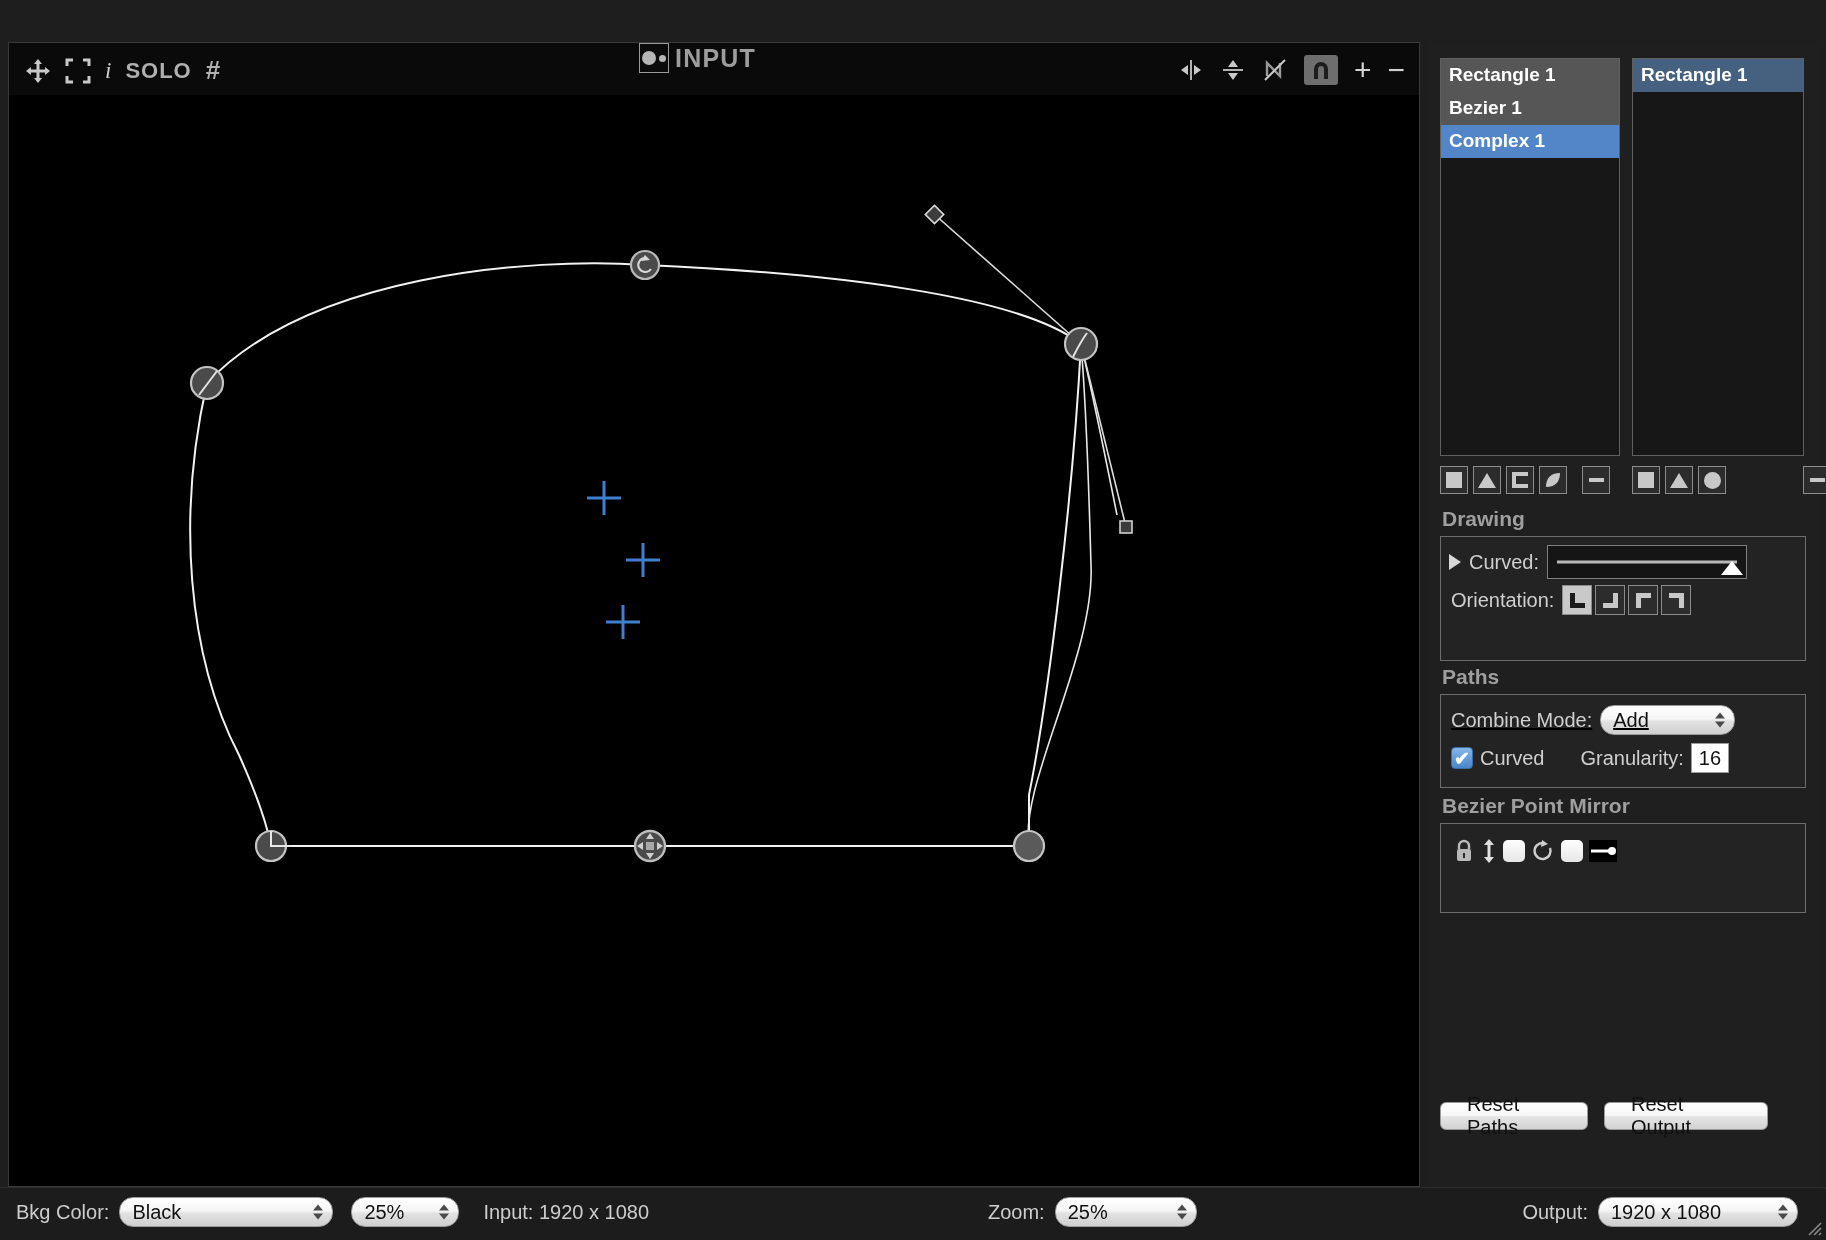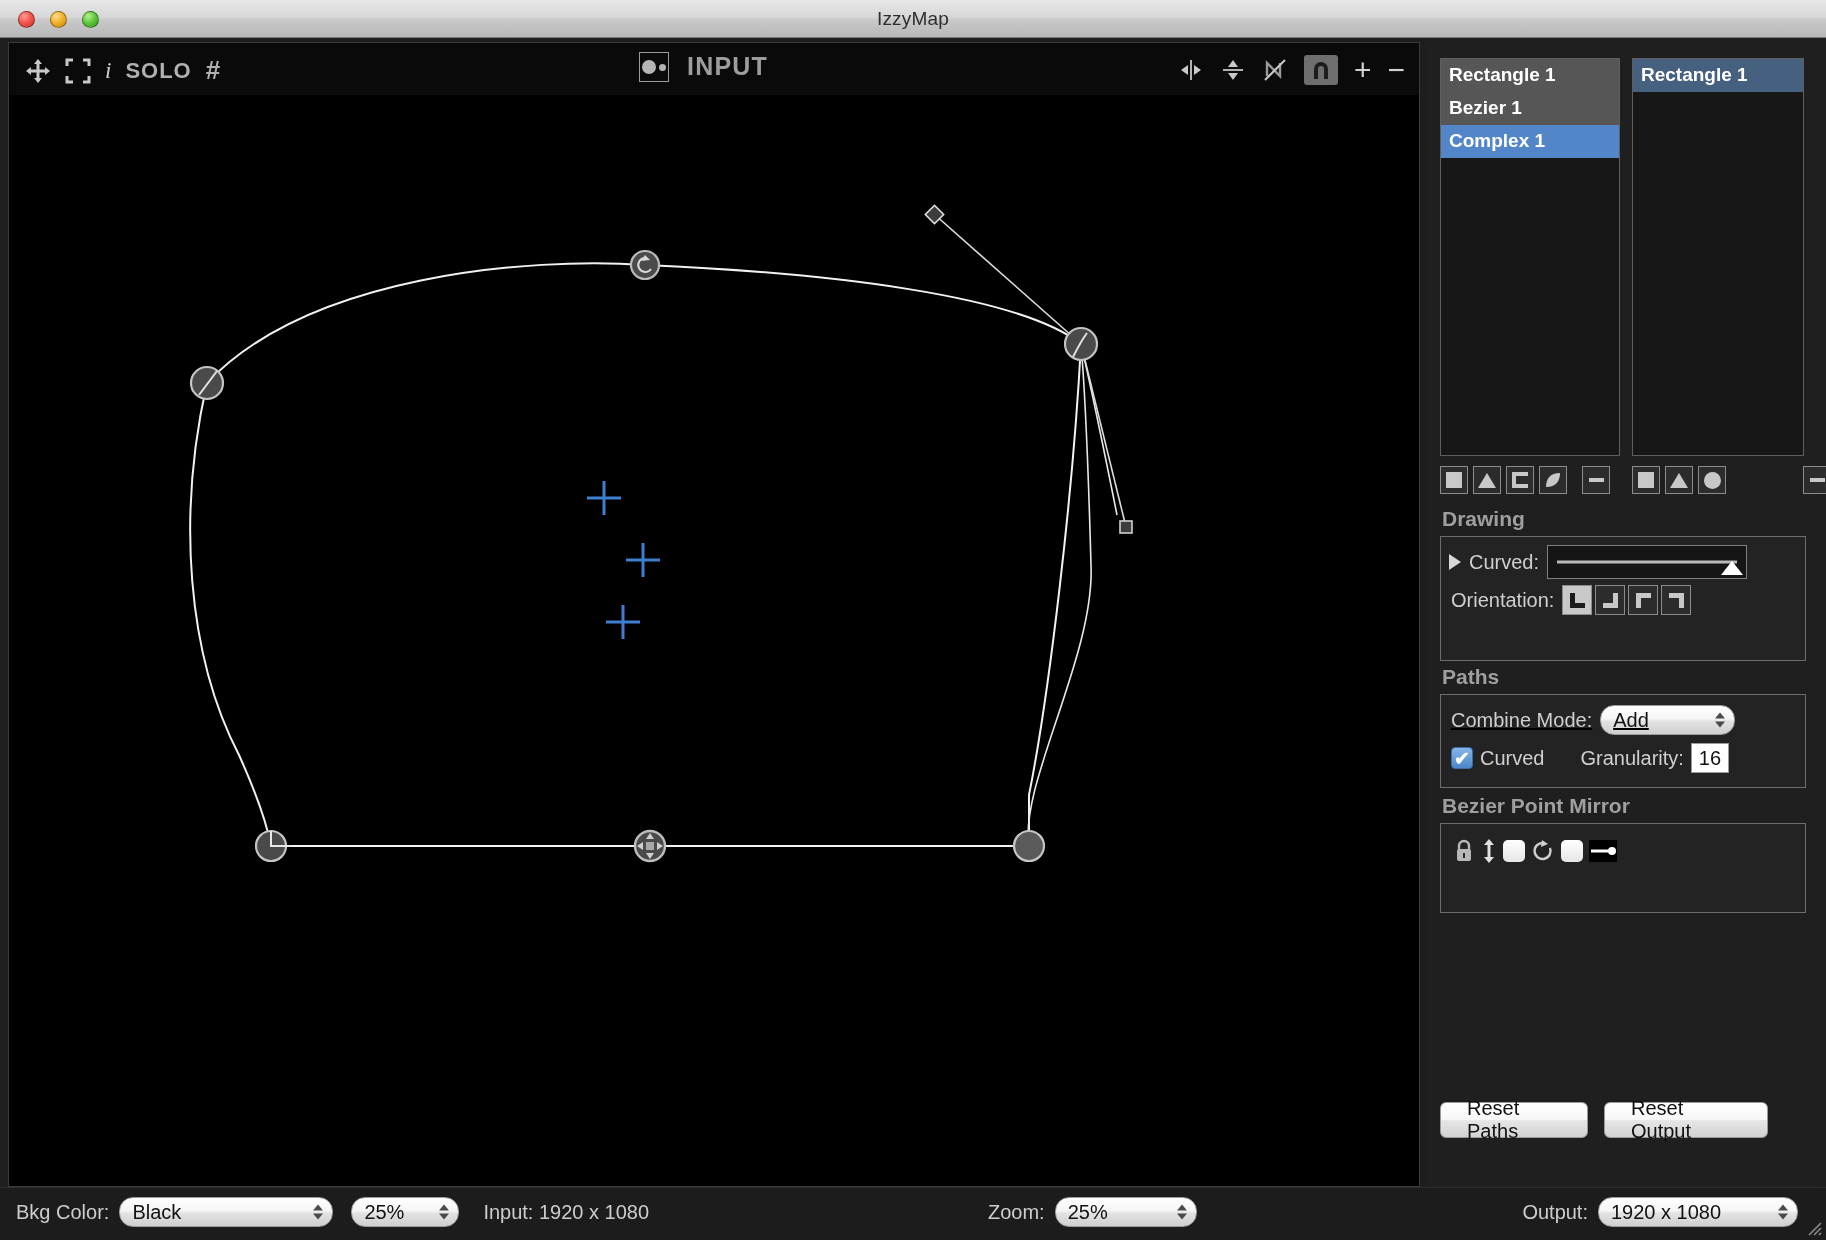--- a/index.html
+++ b/index.html
@@ -46,21 +46,21 @@
     background: #000;
     border: 1px solid #3a3a3a;
   }
   #canvas-toolbar {
     position: absolute; left: 0; top: 0;
     width: 100%; height: 52px;
     background: #0a0a0a;
   }
   .tb-left { position: absolute; left: 16px; top: 12px; display: flex; align-items: center; gap: 14px; }
   .tb-right { position: absolute; right: 14px; top: 12px; display: flex; align-items: center; gap: 16px; }
-  .tb-center { position: absolute; left: 630px; top: 9px; display: flex; gap: 18px; }
+  .tb-center { position: absolute; left: 630px; top: 0; display: flex; align-items: center; gap: 6px; }
   .tb-icon { color: #c9c9c9; display: inline-flex; align-items: center; justify-content: center; }
   .tb-text {
     color: #b0b0b0; font-size: 22px; font-weight: bold;
     font-family: "Liberation Sans", sans-serif; letter-spacing: 1px;
   }
   .tb-hash { color: #b0b0b0; font-size: 26px; font-weight: bold; }
   .tb-i { color: #cfcfcf; font-size: 23px; font-style: italic; font-family: "Liberation Serif", serif; }
   .input-badge {
     width: 30px; height: 30px; border: 1px solid #9a9a9a;
     display: inline-flex; align-items: center; justify-content: center; gap: 3px;
@@ -190,21 +190,21 @@
     color: #111; font-size: 20px;
     display: flex; align-items: center; justify-content: center;
     font-family: "Liberation Sans", sans-serif;
   }
   .mirror-icon { display: inline-flex; align-items: center; justify-content: center; margin-right: 6px; }
   .white-rsq { width: 22px; height: 22px; border-radius: 5px; background: linear-gradient(to bottom,#fff,#e6e6e6); }
 
   .aqua-btn {
     background: linear-gradient(to bottom, #ffffff 0%, #f7f7f7 48%, #e6e6e6 52%, #d2d2d2 100%);
     border: 1px solid #9a9a9a; border-radius: 6px;
-    height: 36px; padding: 0 26px;
+    height: 28px; padding: 0 26px;
     color: #111; font-size: 20px;
     display: inline-flex; align-items: center; justify-content: center;
     font-family: "Liberation Sans", sans-serif;
   }
 
   
   #bottombar {
     position: absolute; left: 0; bottom: 0;
     width: 1826px; height: 53px;
     background: #1c1c1c;
@@ -212,26 +212,20 @@
   }
   .bb-item { position: absolute; top: 9px; display: flex; align-items: center; gap: 10px; }
   .bb-lbl { color: #cdcdcd; font-size: 20px; font-family: "Liberation Sans", sans-serif; white-space: nowrap; }
   #resize-grip { position: absolute; right: 3px; bottom: 3px; width: 20px; height: 20px; }
 </style>
 </head>
 <body>
 
 <div id="app">
 
-  <div id="titlebar">
-    <div class="traffic red"></div>
-    <div class="traffic amber"></div>
-    <div class="traffic green"></div>
-    <div class="title">IzzyMap</div>
-  </div>
 
   <div id="canvas-wrap">
 
     <div id="canvas-toolbar">
 
       <div class="tb-left">
         <span class="tb-icon">
           <svg width="26" height="26" viewBox="0 0 26 26">
             <g fill="#c9c9c9">
               <rect x="11.5" y="4" width="3" height="18"></rect>

